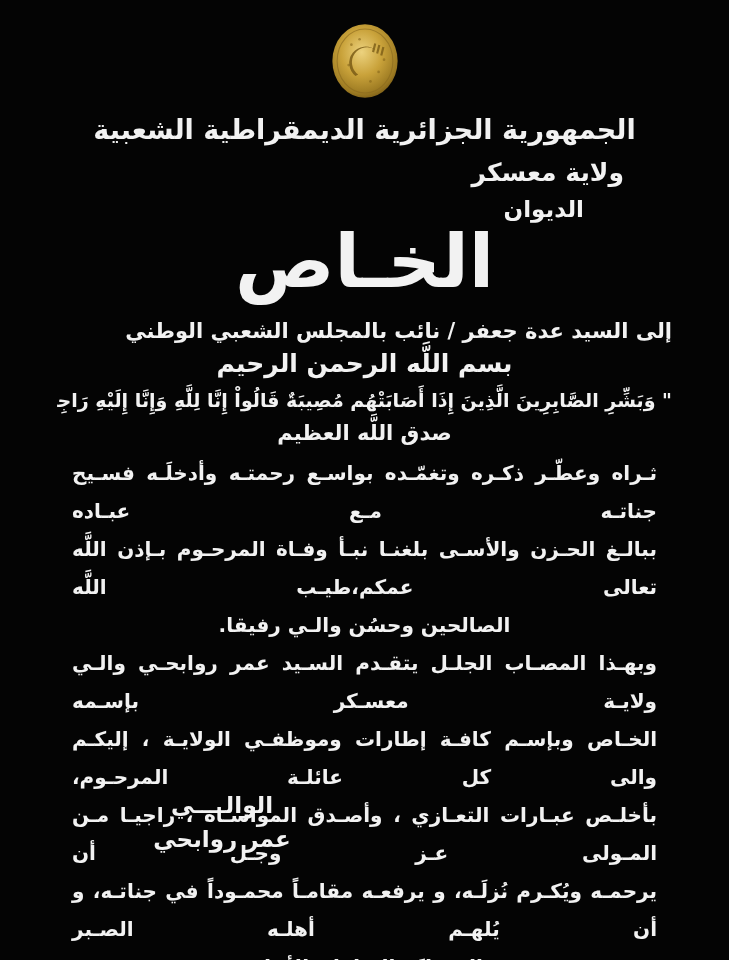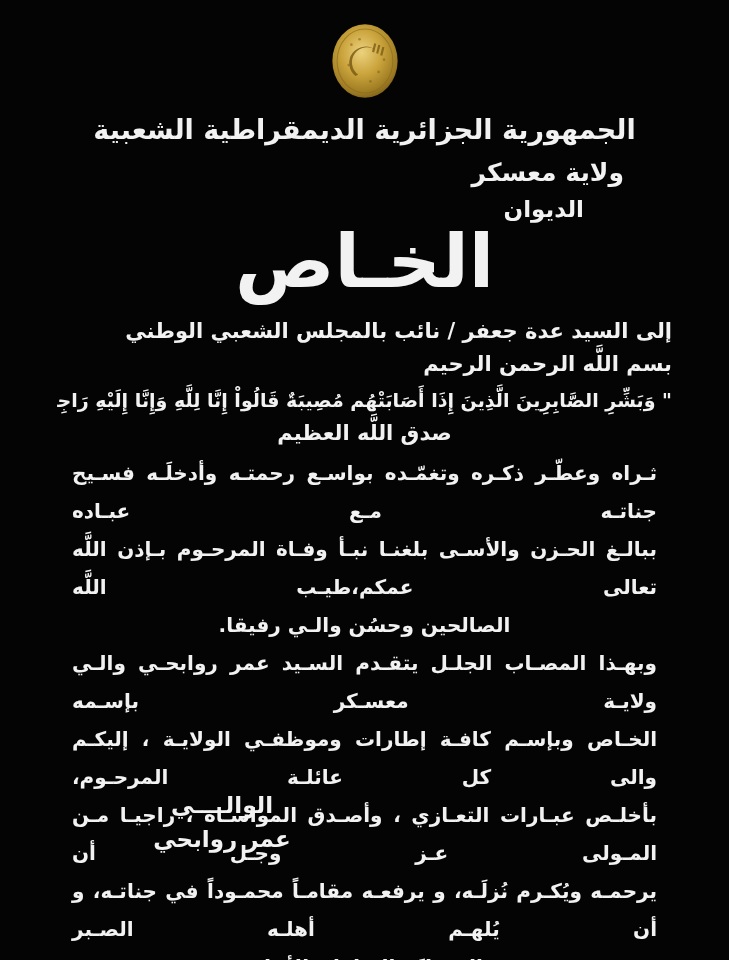--- a/index.html
+++ b/index.html
@@ -53,22 +53,22 @@
     line-height: 82px;
   }
   .addressee {
     margin-top: 14px;
     text-align: right;
     font-size: 21px;
     line-height: 30px;
   }
   .basmala {
     margin-top: 2px;
-    text-align: right;
-    font-size: 21px;
+    text-align: center;
+    font-size: 25px;
     line-height: 32px;
   }
   .verse {
     margin-top: 2px;
     text-align: center;
     font-size: 19px;
     line-height: 36px;
     white-space: nowrap;
   }
   .attribution {

